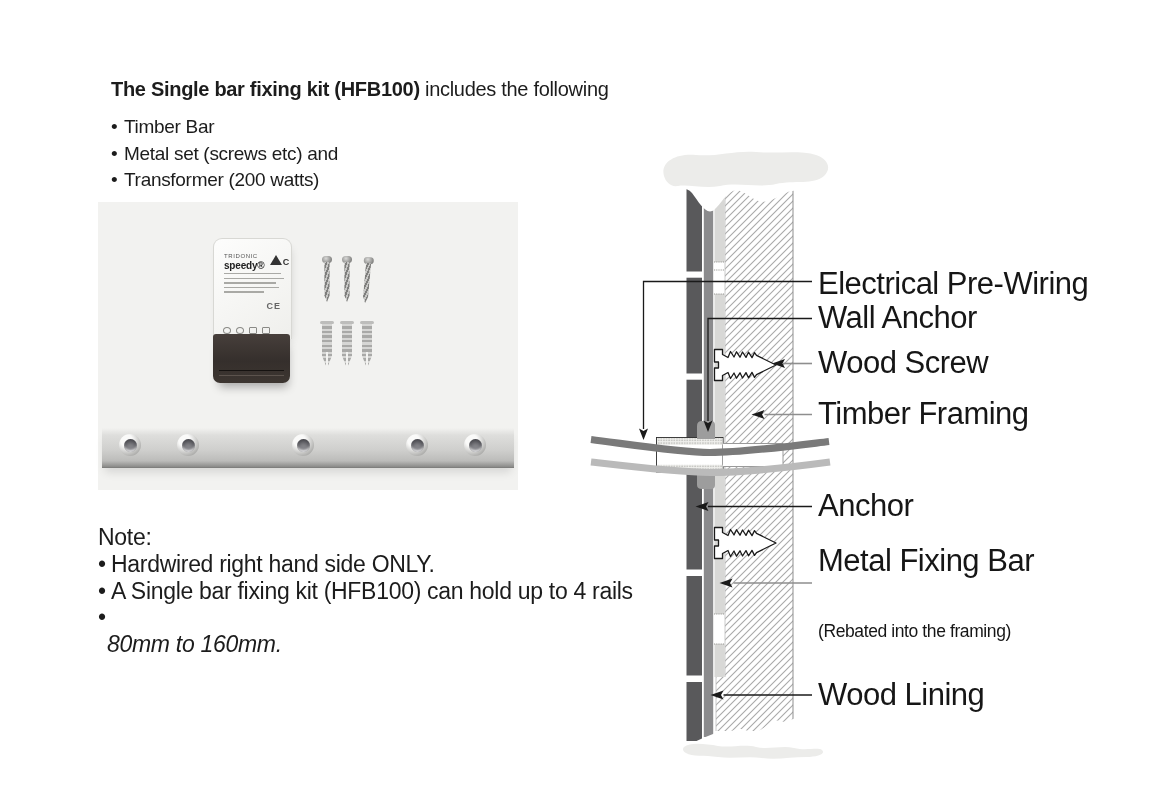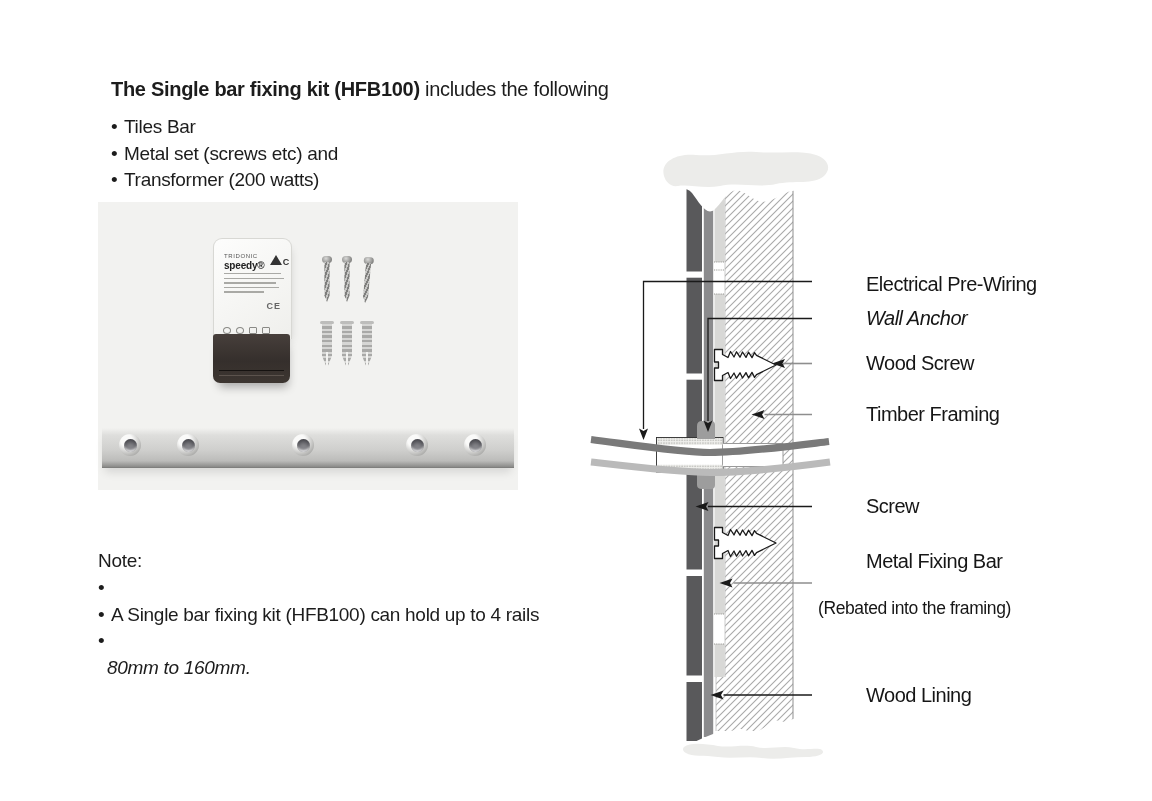--- a/index.html
+++ b/index.html
@@ -47,41 +47,41 @@
 
   .fix-bar{left:4px;top:226px;width:412px;height:40px;
     background:linear-gradient(180deg,#f2f2f0 0,#dededc 18%,#cfcfcd 55%,#bcbcba 82%,#8f8f8d 96%,#787876 100%);
     box-shadow:0 7px 9px -3px rgba(0,0,0,.12);}
   .hole{position:absolute;top:6px;width:22px;height:22px;border-radius:50%;
     background:radial-gradient(circle at 35% 30%,#fafaf9 0 28%,#c4c4c2 62%,#8a8a88 100%);}
   .hole-in{position:absolute;left:4.5px;top:4.5px;width:13px;height:13px;border-radius:50%;background:#85858a;
     box-shadow:inset 0 3px 4px rgba(20,20,25,.55), inset 0 -2px 2px rgba(255,255,255,.75);}
 
   
-  .note{left:98px;top:548px;font-size:19px;line-height:26.8px;}
+  .note{left:98px;top:524px;font-size:23px;line-height:26.8px;}
   .note .row{display:flex;align-items:baseline;white-space:nowrap;}
   .note .cont{padding-left:9px;font-style:italic;}
 
   
-  .dlabel{font-size:20px;line-height:26px;white-space:nowrap;letter-spacing:-0.5px;color:#161616;margin-left:48px;}
-  .dsub{font-size:17.5px;line-height:20px;white-space:nowrap;letter-spacing:-0.4px;color:#161616;}
+  .dlabel{font-size:31px;line-height:26px;white-space:nowrap;letter-spacing:-0.5px;color:#161616;}
+  .dsub{font-size:17.5px;line-height:20px;white-space:nowrap;letter-spacing:-0.4px;color:#161616;margin-top:23px;}
 </style>
 </head>
 <body>
 
 <div class="stage">
 
   <div class="abs intro-title">
     <strong>The Single bar fixing kit (HFB100)</strong><span> includes the following</span>
   </div>
 
   <div class="abs intro-list">
     <div class="row">
         <span class="bdot">•</span>
-        <span>Tiles Bar</span>
+        <span>Timber Bar</span>
       </div>
     <div class="row">
         <span class="bdot">•</span>
         <span>Metal set (screws etc) and</span>
       </div>
     <div class="row">
         <span class="bdot">•</span>
         <span>Transformer (200 watts)</span>
       </div>
   </div>
@@ -158,20 +158,21 @@
       <div class="hole" style="left:362px;">
           <div class="hole-in"></div>
         </div>
     </div>
   </div>
 
   <div class="abs note">
     <div class="row">Note:</div>
     <div class="row">
         <span class="bdot">•</span>
+        <span>Hardwired right hand side ONLY.</span>
       </div>
     <div class="row">
         <span class="bdot">•</span>
         <span>A Single bar fixing kit (HFB100) can hold up to 4 rails</span>
       </div>
     <div class="row">
         <span class="bdot">•</span>
       </div>
     <div class="row cont">
         <span>80mm to 160mm.</span>
@@ -253,21 +254,21 @@
       <polygon points="708,432 703.5,420.5 708,423 712.5,420.5"></polygon>
       <polygon points="772,363.5 785,359 782.5,363.5 785,368"></polygon>
       <polygon points="751.5,414.5 764.5,410 762,414.5 764.5,419"></polygon>
       <polygon points="695.5,506.5 708.5,502 706,506.5 708.5,511"></polygon>
       <polygon points="719.5,583 732.5,578.5 730,583 732.5,587.5"></polygon>
       <polygon points="710.5,695 723.5,690.5 721,695 723.5,699.5"></polygon>
     </g>
   </svg>
 
   <div class="abs dlabel" style="left:818px;top:271px;">Electrical Pre-Wiring</div>
-  <div class="abs dlabel" style="left:818px;top:305px;font-style:italic;">Wall Anchor</div>
+  <div class="abs dlabel" style="left:818px;top:305px;">Wall Anchor</div>
   <div class="abs dlabel" style="left:818px;top:350px;">Wood Screw</div>
   <div class="abs dlabel" style="left:818px;top:401px;text-align:center;">Timber Framing</div>
-  <div class="abs dlabel" style="left:818px;top:493px;">Screw</div>
+  <div class="abs dlabel" style="left:818px;top:493px;">Anchor</div>
   <div class="abs dlabel" style="left:818px;top:548px;">Metal Fixing Bar</div>
   <div class="abs dsub" style="left:818px;top:598px;">(Rebated into the framing)</div>
   <div class="abs dlabel" style="left:818px;top:682px;">Wood Lining</div>
 
 </div>
 
 </body></html>

